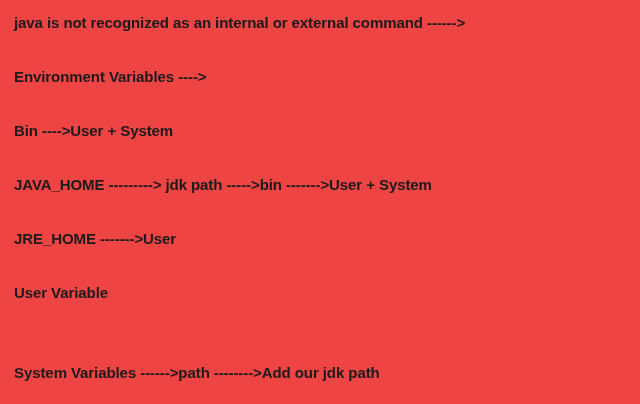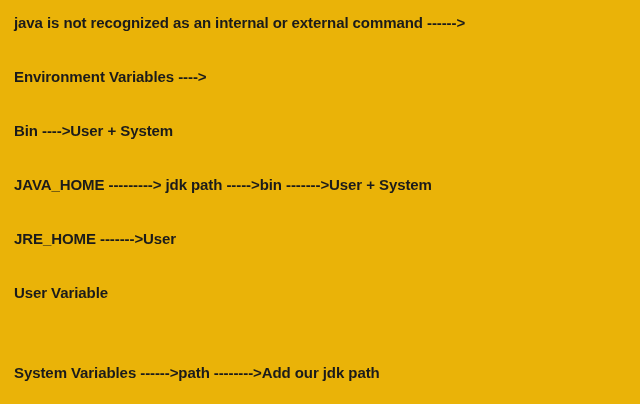--- a/index.html
+++ b/index.html
@@ -13,21 +13,21 @@
     height: 404px;
     overflow: hidden;
     background: #c8e8bf;
     font-family: "Liberation Sans", sans-serif;
   }
 
   .note-board {
     position: relative;
     width: 640px;
     height: 404px;
-    background: #eab308;
+    background: #ef4444;
     box-sizing: border-box;
     padding: 0;
   }
 
   .note-line {
     position: absolute;
     left: 14px;
     right: 8px;
     white-space: nowrap;
     color: #1b1b1b;

